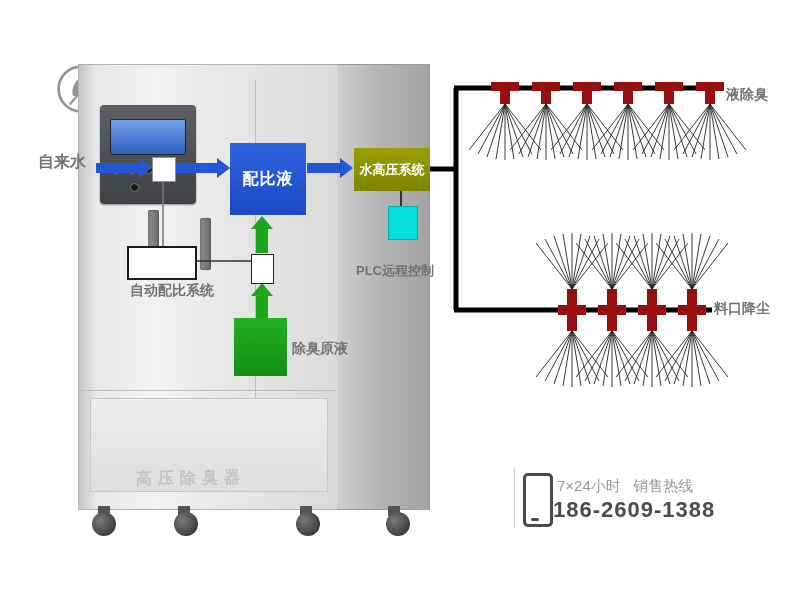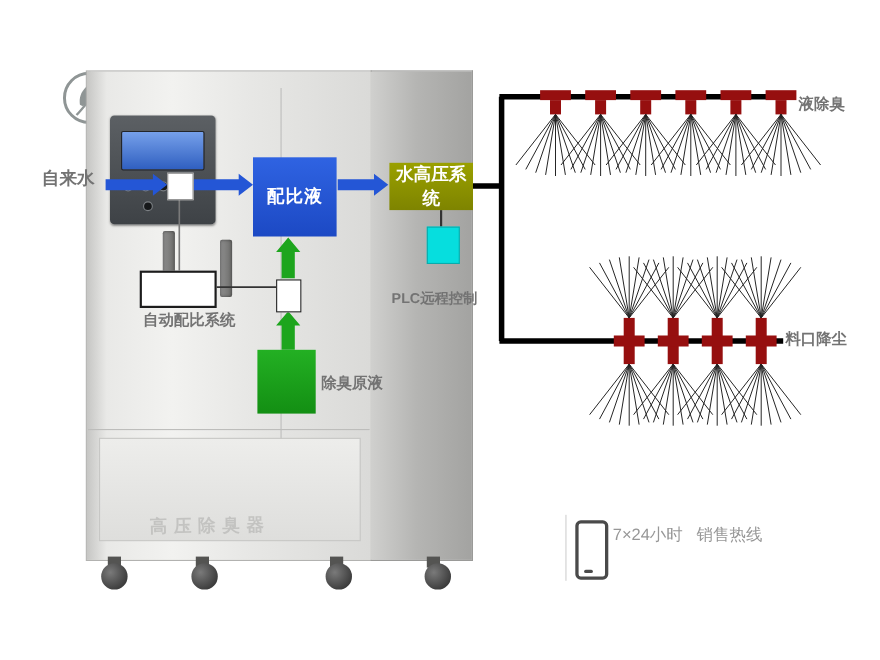--- a/index.html
+++ b/index.html
@@ -38,21 +38,21 @@
   .wheel{position:absolute;width:24px;height:24px;border-radius:50%;
          background:radial-gradient(circle at 35% 35%,#7a7a7a,#262626);}
   .stem{position:absolute;width:12px;height:10px;background:#55555          3;background:#545452;}
 
   
   .overlay{position:absolute;left:0;top:0;width:800px;height:600px;pointer-events:none;}
   .fbox{position:absolute;display:flex;align-items:center;justify-content:center;
         font-weight:bold;color:#fff;text-align:center;}
   .box-mix{left:230px;top:143px;width:76px;height:72px;font-size:16px;
            background:linear-gradient(180deg,#2f63e2,#1c49c4);letter-spacing:1px;}
-  .box-pump{left:354px;top:148px;width:76px;height:43px;font-size:16px;
+  .box-pump{left:354px;top:148px;width:76px;height:43px;font-size:13px;
             background:linear-gradient(180deg,#9aa000,#7e8400);text-align:center;}
   .box-stock{left:234px;top:318px;width:53px;height:58px;
              background:linear-gradient(180deg,#23b023,#138f13);}
   .box-cyan{left:388px;top:206px;width:28px;height:32px;background:#06dede;border:1px solid #0aabab;}
   .wbox{position:absolute;background:#fff;}
   .wbox-a{left:152px;top:157px;width:22px;height:23px;border:1px solid #8c8c8c;}
   .wbox-b{left:251px;top:254px;width:21px;height:28px;border:1px solid #222;}
   .wbox-auto{left:127px;top:246px;width:66px;height:30px;border:2px solid #1c1c1c;}
 
   .lbl{position:absolute;font-weight:bold;color:#737373;font-size:14px;white-space:nowrap;}
@@ -188,14 +188,15 @@
   <div class="lbl lbl-source">自来水</div>
   <div class="lbl lbl-plc">PLC远程控制</div>
   <div class="lbl lbl-auto">自动配比系统</div>
   <div class="lbl lbl-stock">除臭原液</div>
   <div class="lbl lbl-top">液除臭</div>
   <div class="lbl lbl-bottom">料口降尘</div>
 
   <div class="contact-divider"></div>
   <div class="phone-icon"></div>
   <div class="contact-hours">7×24小时   销售热线</div>
+  <div class="contact-phone">186-2609-1388</div>
 
 </div>
 
 </body></html>

